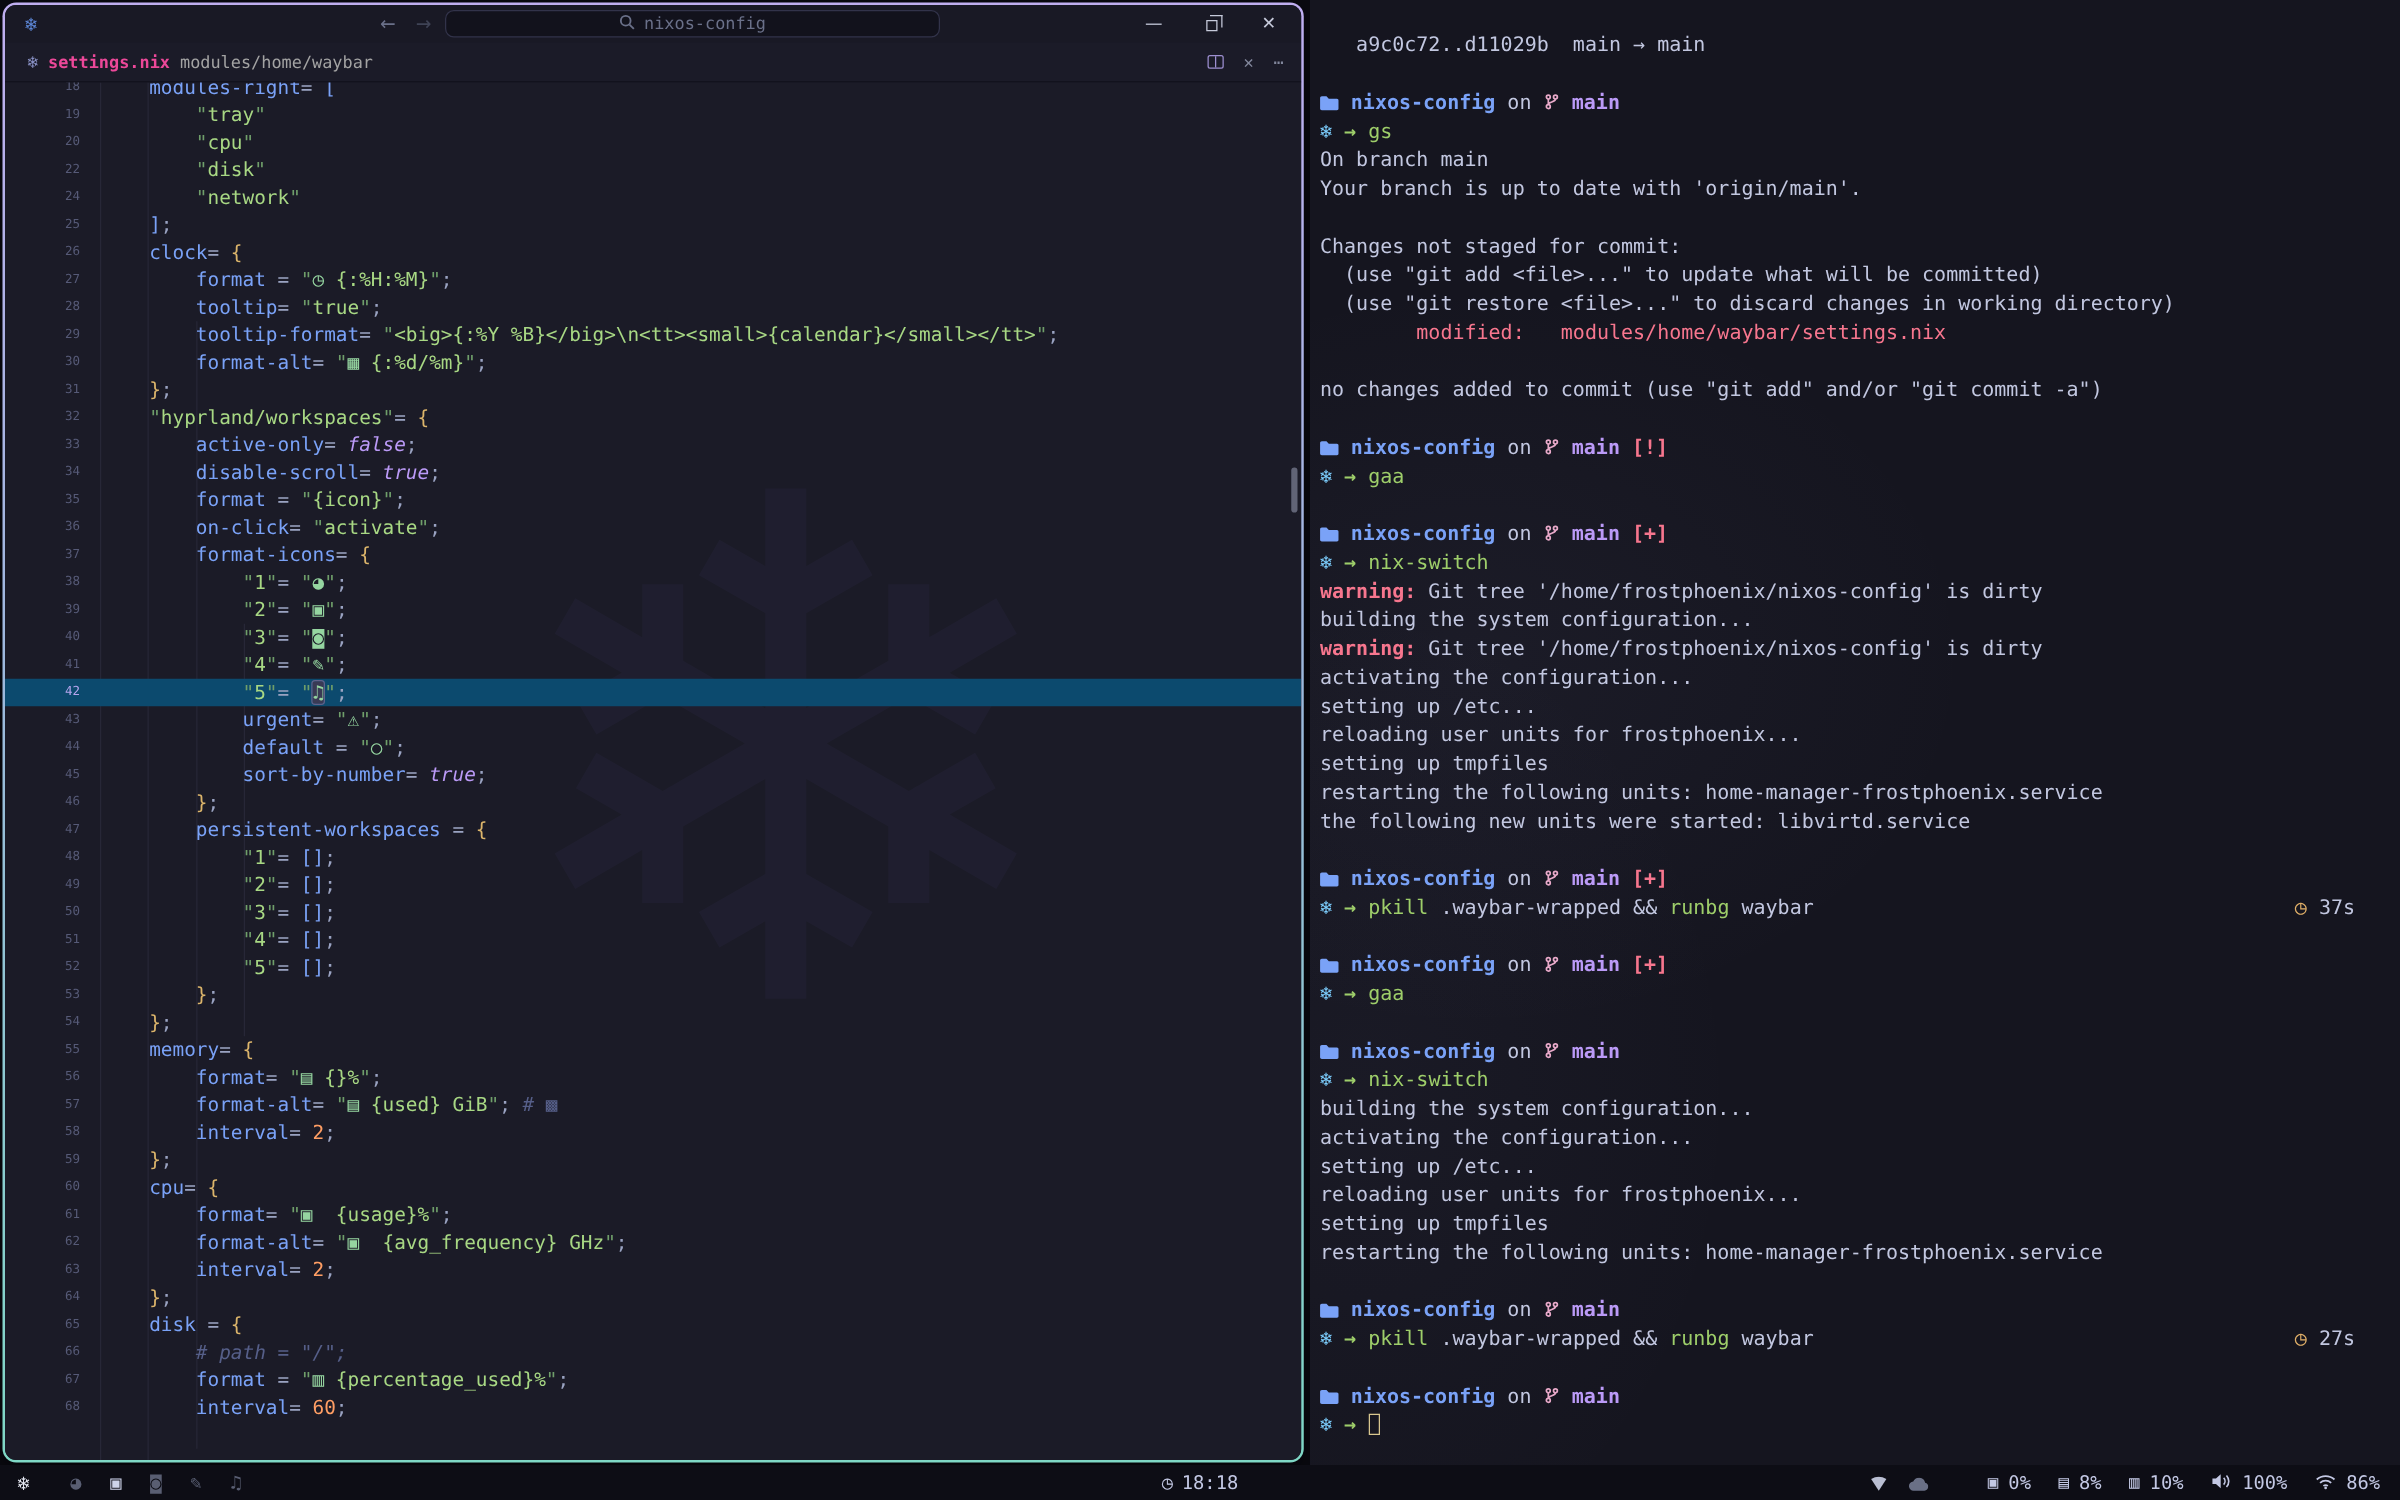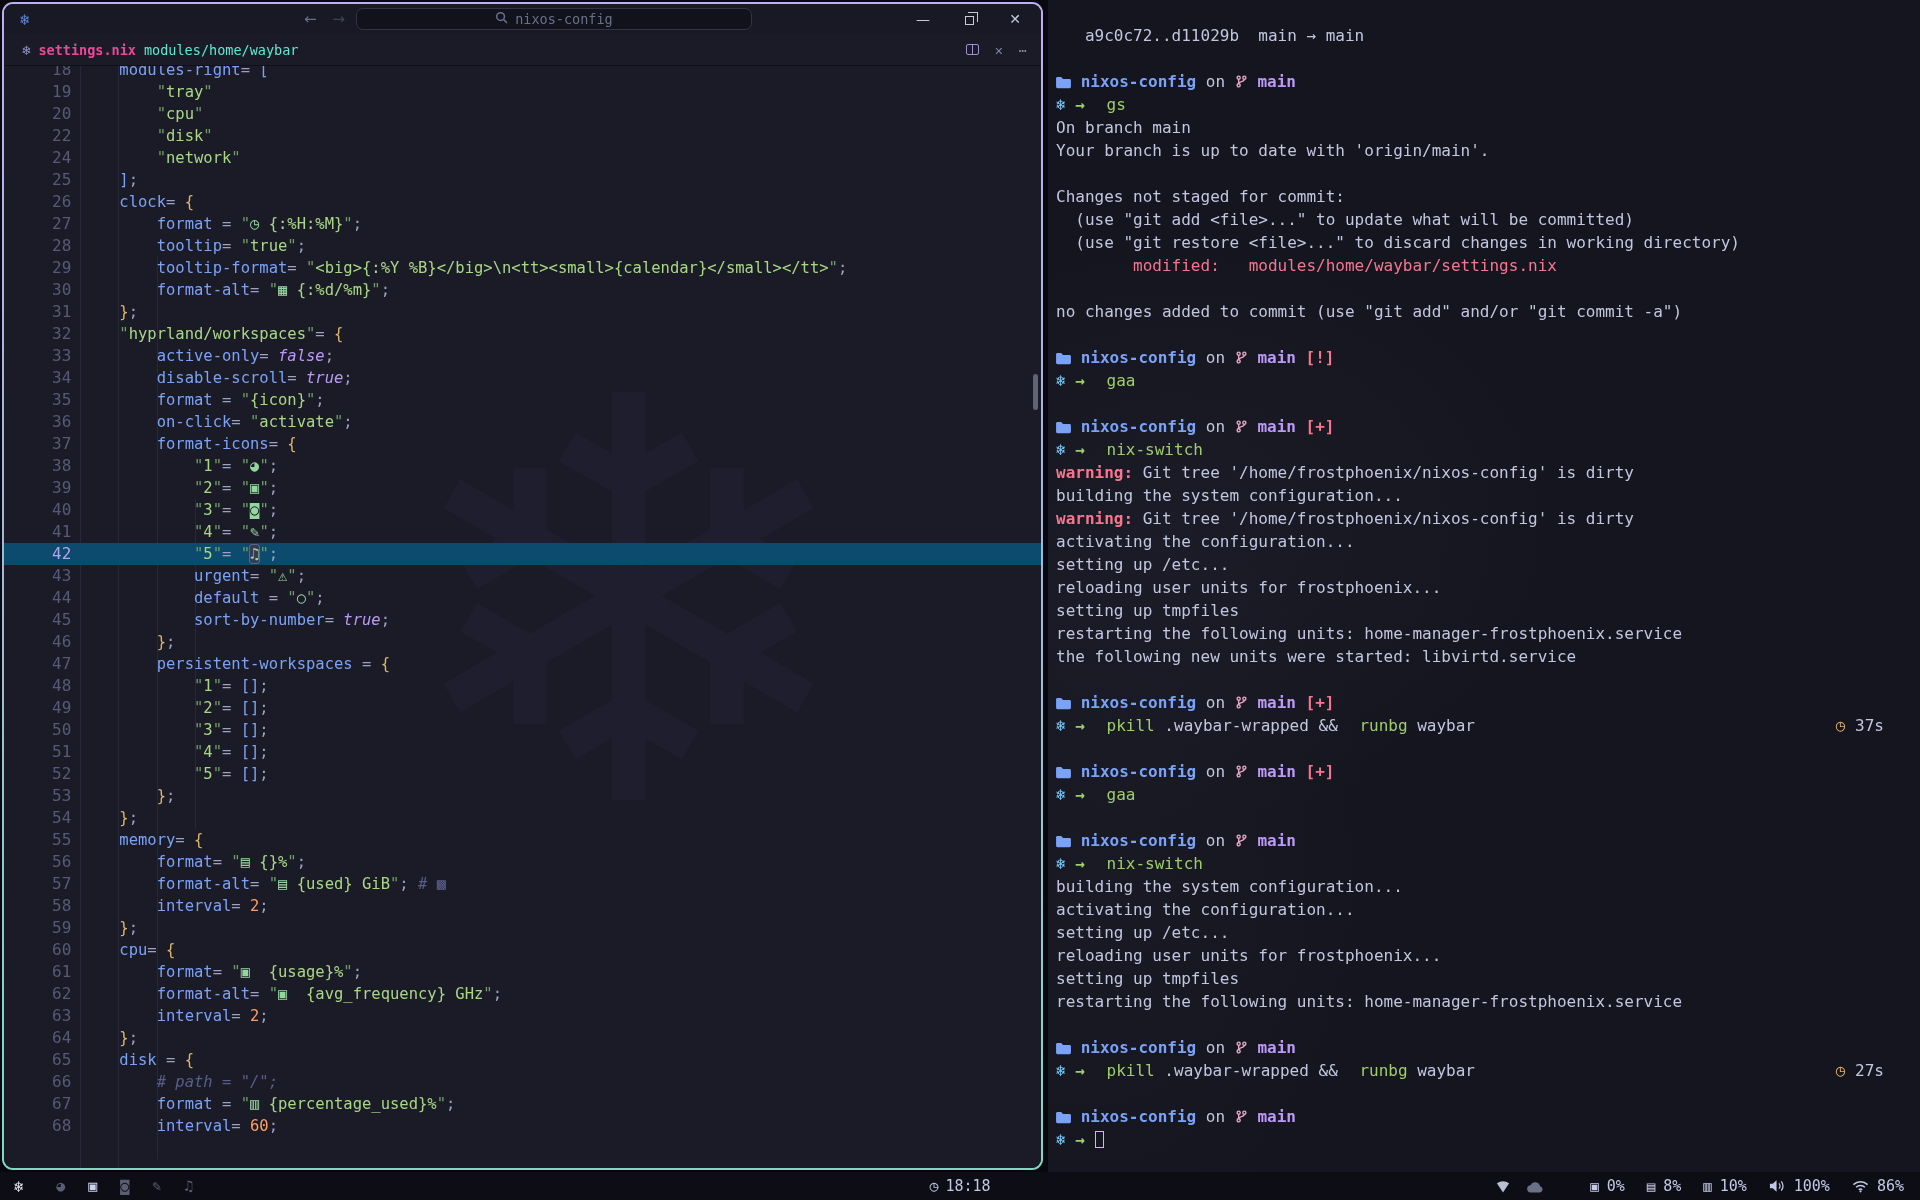--- a/index.html
+++ b/index.html
@@ -28,33 +28,33 @@
   .win-min,.win-max,.win-close { cursor:default; display:flex; align-items:center; justify-content:center; width:16px; height:16px; }
   .restore-glyph { width:9px; height:9px; border:1.2px solid #c6cadb; position:relative; margin-top:3px; }
   .restore-glyph::before { content:''; position:absolute; left:2.5px; top:-5px; width:9px; height:9px;
     border:1.2px solid #c6cadb; border-left:none; border-bottom:none; }
 
   .tabbar { height:32px; background:#1b1b28; border-bottom:1px solid #10101a;
     display:flex; align-items:center; flex:none; position:relative; font-size:13.5px; }
   .tab { display:flex; align-items:center; gap:8px; margin-left:18px; }
   .tab-snow { color:#8b93c8; font-size:14px; }
   .tab-file { color:#ec4899; font-weight:bold; }
-  .tab-path { color:#5eead4;text-align:right; }
+  .tab-path { color:#a3a3a3;text-align:right; }
   .tab-actions { position:absolute; right:14px; display:flex; align-items:center; gap:16px; color:#82879c; }
   .split-icon { width:13px; height:11px; border:1.3px solid #9d8fd0; border-radius:2px; position:relative; }
   .split-icon::before { content:''; position:absolute; left:5px; top:0; width:1.3px; height:100%; background:#9d8fd0; }
 
   .code { flex:1; position:relative; overflow:hidden; background:#1b1b27; font-size:15.5px; }
   .guide { position:absolute; width:1px; background:#272737; z-index:0; }
   .watermark { position:absolute; left:390px; top:260px; font-size:560px; line-height:1;
     color:#5a4f9a; opacity:.07; z-index:0; font-family:"DejaVu Sans", sans-serif; pointer-events:none; }
   .rows { position:relative; margin-top:-7px; z-index:1; }
   .crow { height:22px; display:flex; white-space:pre; line-height:22px; }
   .crow.active { background:#0c4a6e; }
-  .gut { flex:none; width:46px; text-align:right; color:#565a77; font-size:16px;padding-left:48px; }
+  .gut { flex:none; width:46px; text-align:right; color:#565a77; font-size:10px;padding-left:48px; }
   .crow.active .gut { color:#b6a5ee; }
   .ctext { padding-left:30px; }
   .sg-k { color:#7aa2f7; } .sg-o { color:#9aa3c2; } .sg-b { color:#dcb56b; }
   .sg-br { color:#7aa2f7; } .sg-q { color:#6f9e6a; } .sg-s { color:#a8d884; }
   .sg-gi { color:#95d5a0; } .sg-bool { color:#bb9af7; font-style:italic; }
   .sg-num { color:#ff9e64; } .sg-c { color:#565f89; font-style:italic; }
   .sg-gis { color:#95d5a0; background:#3a3a55; outline:1px solid #62628a; border-radius:2px; }
   .scroll-marker { position:absolute; right:3px; top:308px; width:5px; height:36px;
     background:#9aa0b8; opacity:.55; border-radius:3px; z-index:2; }
 
@@ -66,21 +66,21 @@
                      radial-gradient(ellipse 300px 400px at 5% 75%, rgba(150,150,200,.04), transparent); }
   .tline { height:23px; line-height:23px; white-space:pre; display:flex; }
   .tl-left { flex:1; white-space:pre; }
   .tl-right { flex:none; }
   .sg-t { color:#c2c7e0; }
   .sg-dir { color:#7aa2f7; font-weight:bold; }
   .sg-br2 { color:#bb9af7; font-weight:bold; }
   .sg-fl { color:#f7768e; font-weight:bold; }
   .sg-si { color:#7dcfff; }
   .sg-ar { color:#9ece6a; font-weight:bold; }
-  .sg-cmd { color:#9ece6a;margin-left:12px; }
+  .sg-cmd { color:#9ece6a; }
   .sg-mod { color:#f7768e; }
   .sg-warn { color:#f7768e; font-weight:bold; }
   .sg-di { color:#e0af68; }
   .sg-cur { display:inline-block; width:9px; height:17px; border:1.5px solid #d8c68f;
     vertical-align:middle; margin-top:-3px; }
   .ico { display:inline-block; vertical-align:-2px; }
 
   
   .waybar { position:absolute; left:0; bottom:0; width:1920px; height:28px; background:#0d0d15;
     display:flex; align-items:center; font-size:15px; color:#c3c8e4; }

